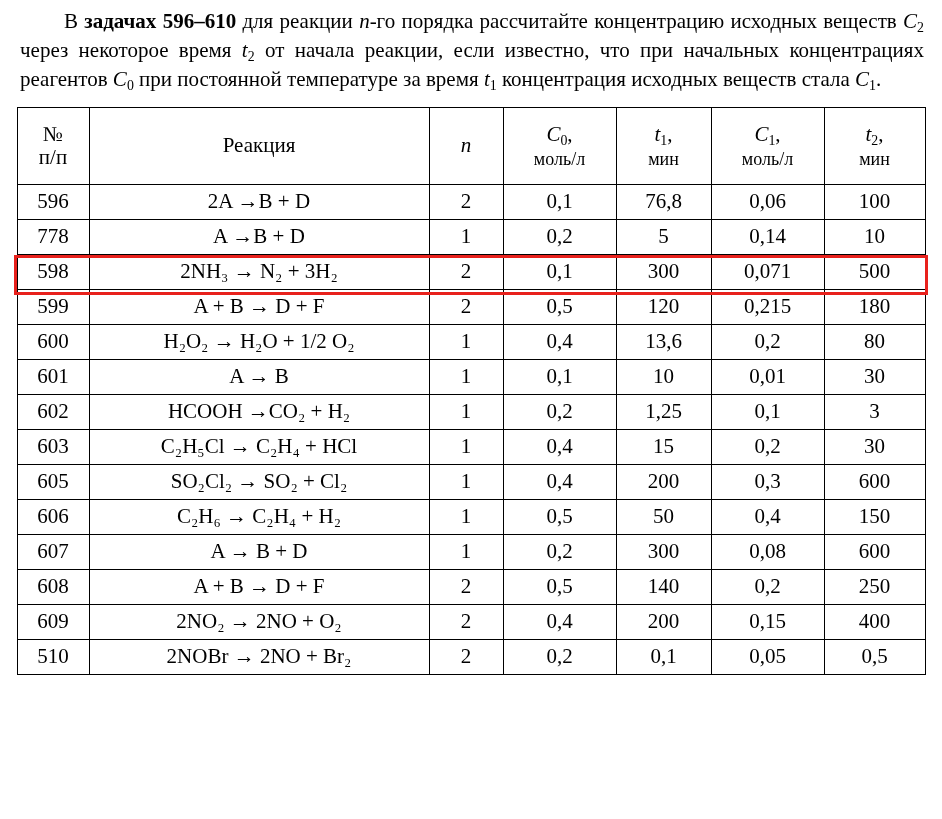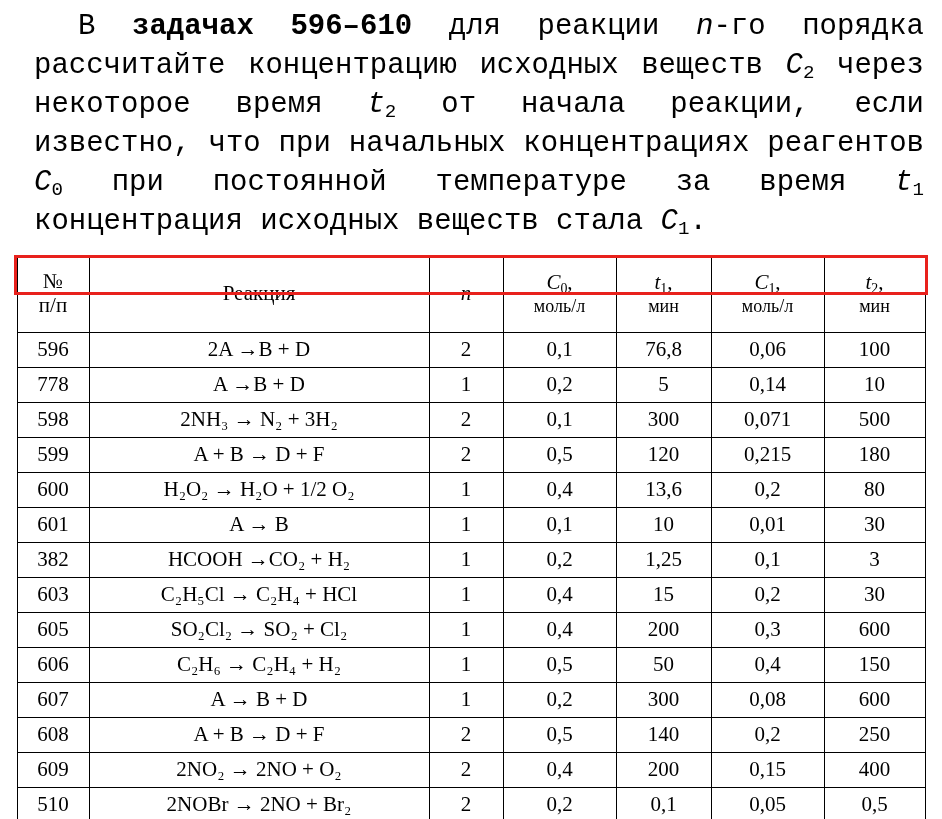--- a/index.html
+++ b/index.html
@@ -16,28 +16,27 @@
     overflow: hidden;
   }
   .page {
     width: 942px;
     height: 819px;
     box-sizing: border-box;
     padding: 8px 16px 0 16px;
     position: relative;
   }
   .intro {
-    font-size: 29px;
+    font-size: 21px;
     line-height: 1.33;
     text-align: justify;
     text-justify: inter-word;
-    margin: 0 2px 12px 18px;
+    margin: 0 2px 12px 4px;
     text-indent: 44px;
     hyphens: none;
-    font-family: Liberation Mono, monospace;
   }
   .intro b { font-weight: bold; }
   i { font-style: italic; }
   sub {
     font-size: 0.66em;
     vertical-align: -0.26em;
     font-style: normal;
   }
   .var { font-style: italic; }
 
@@ -174,21 +173,21 @@
         <tr>
           <td>601</td>
           <td class="react">A → B</td>
           <td>1</td>
           <td>0,1</td>
           <td>10</td>
           <td>0,01</td>
           <td>30</td>
         </tr>
         <tr>
-          <td>382</td>
+          <td>602</td>
           <td class="react">HCOOH →CO₂ + H₂</td>
           <td>1</td>
           <td>0,2</td>
           <td>1,25</td>
           <td>0,1</td>
           <td>3</td>
         </tr>
         <tr>
           <td>603</td>
           <td class="react">C₂H₅Cl → C₂H₄ + HCl</td>

